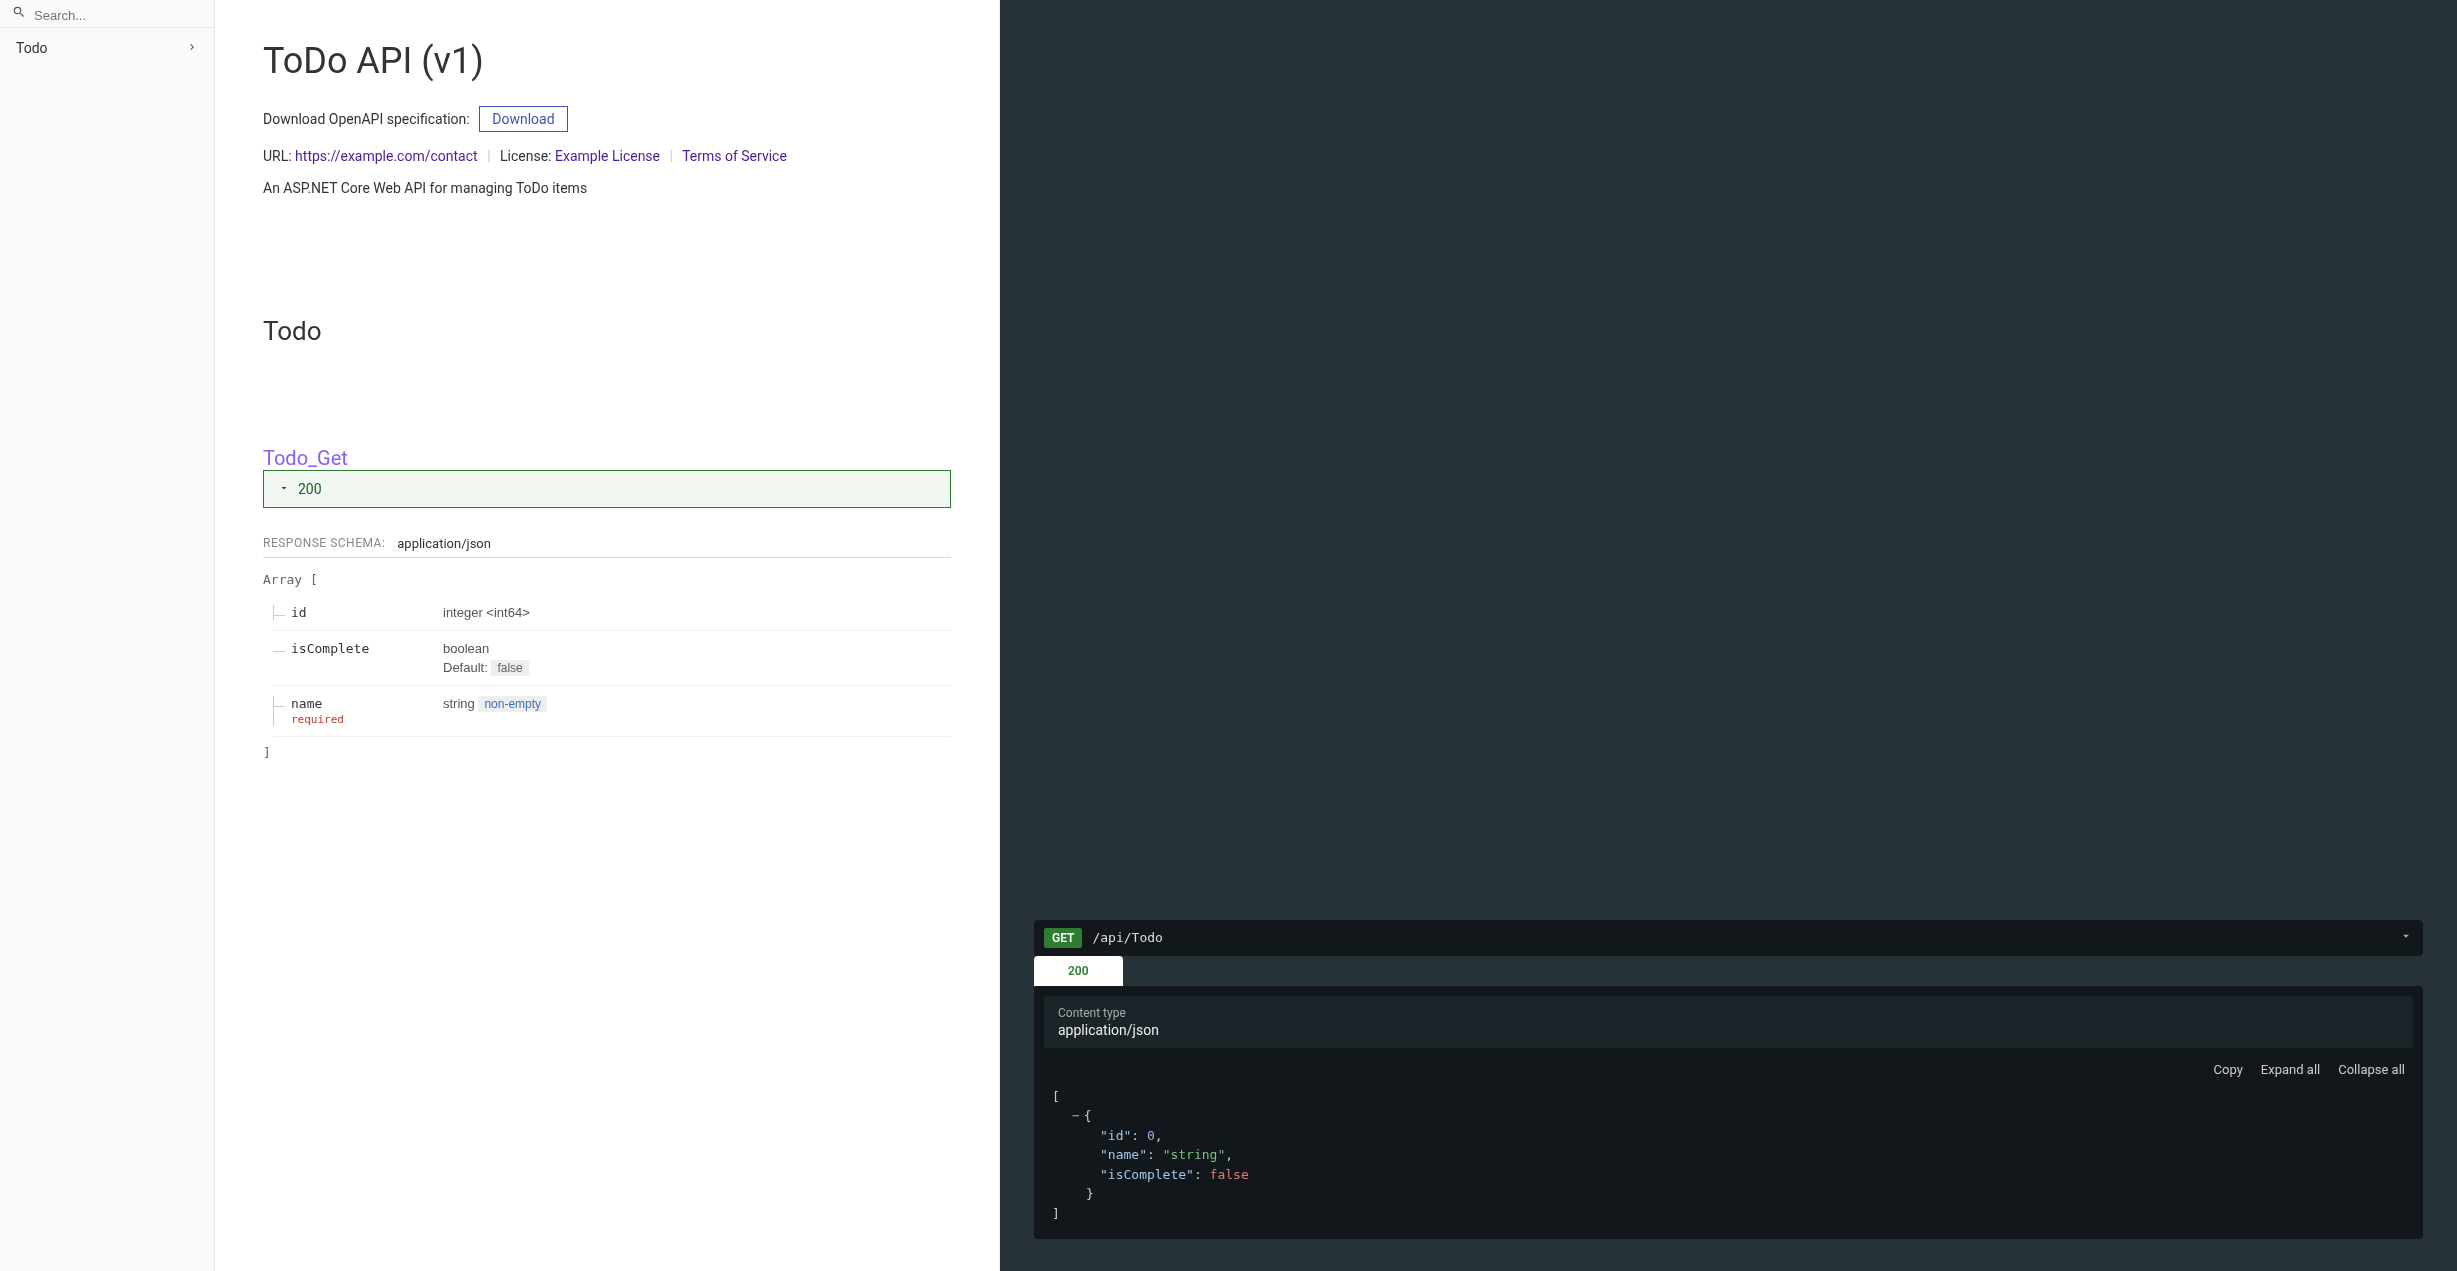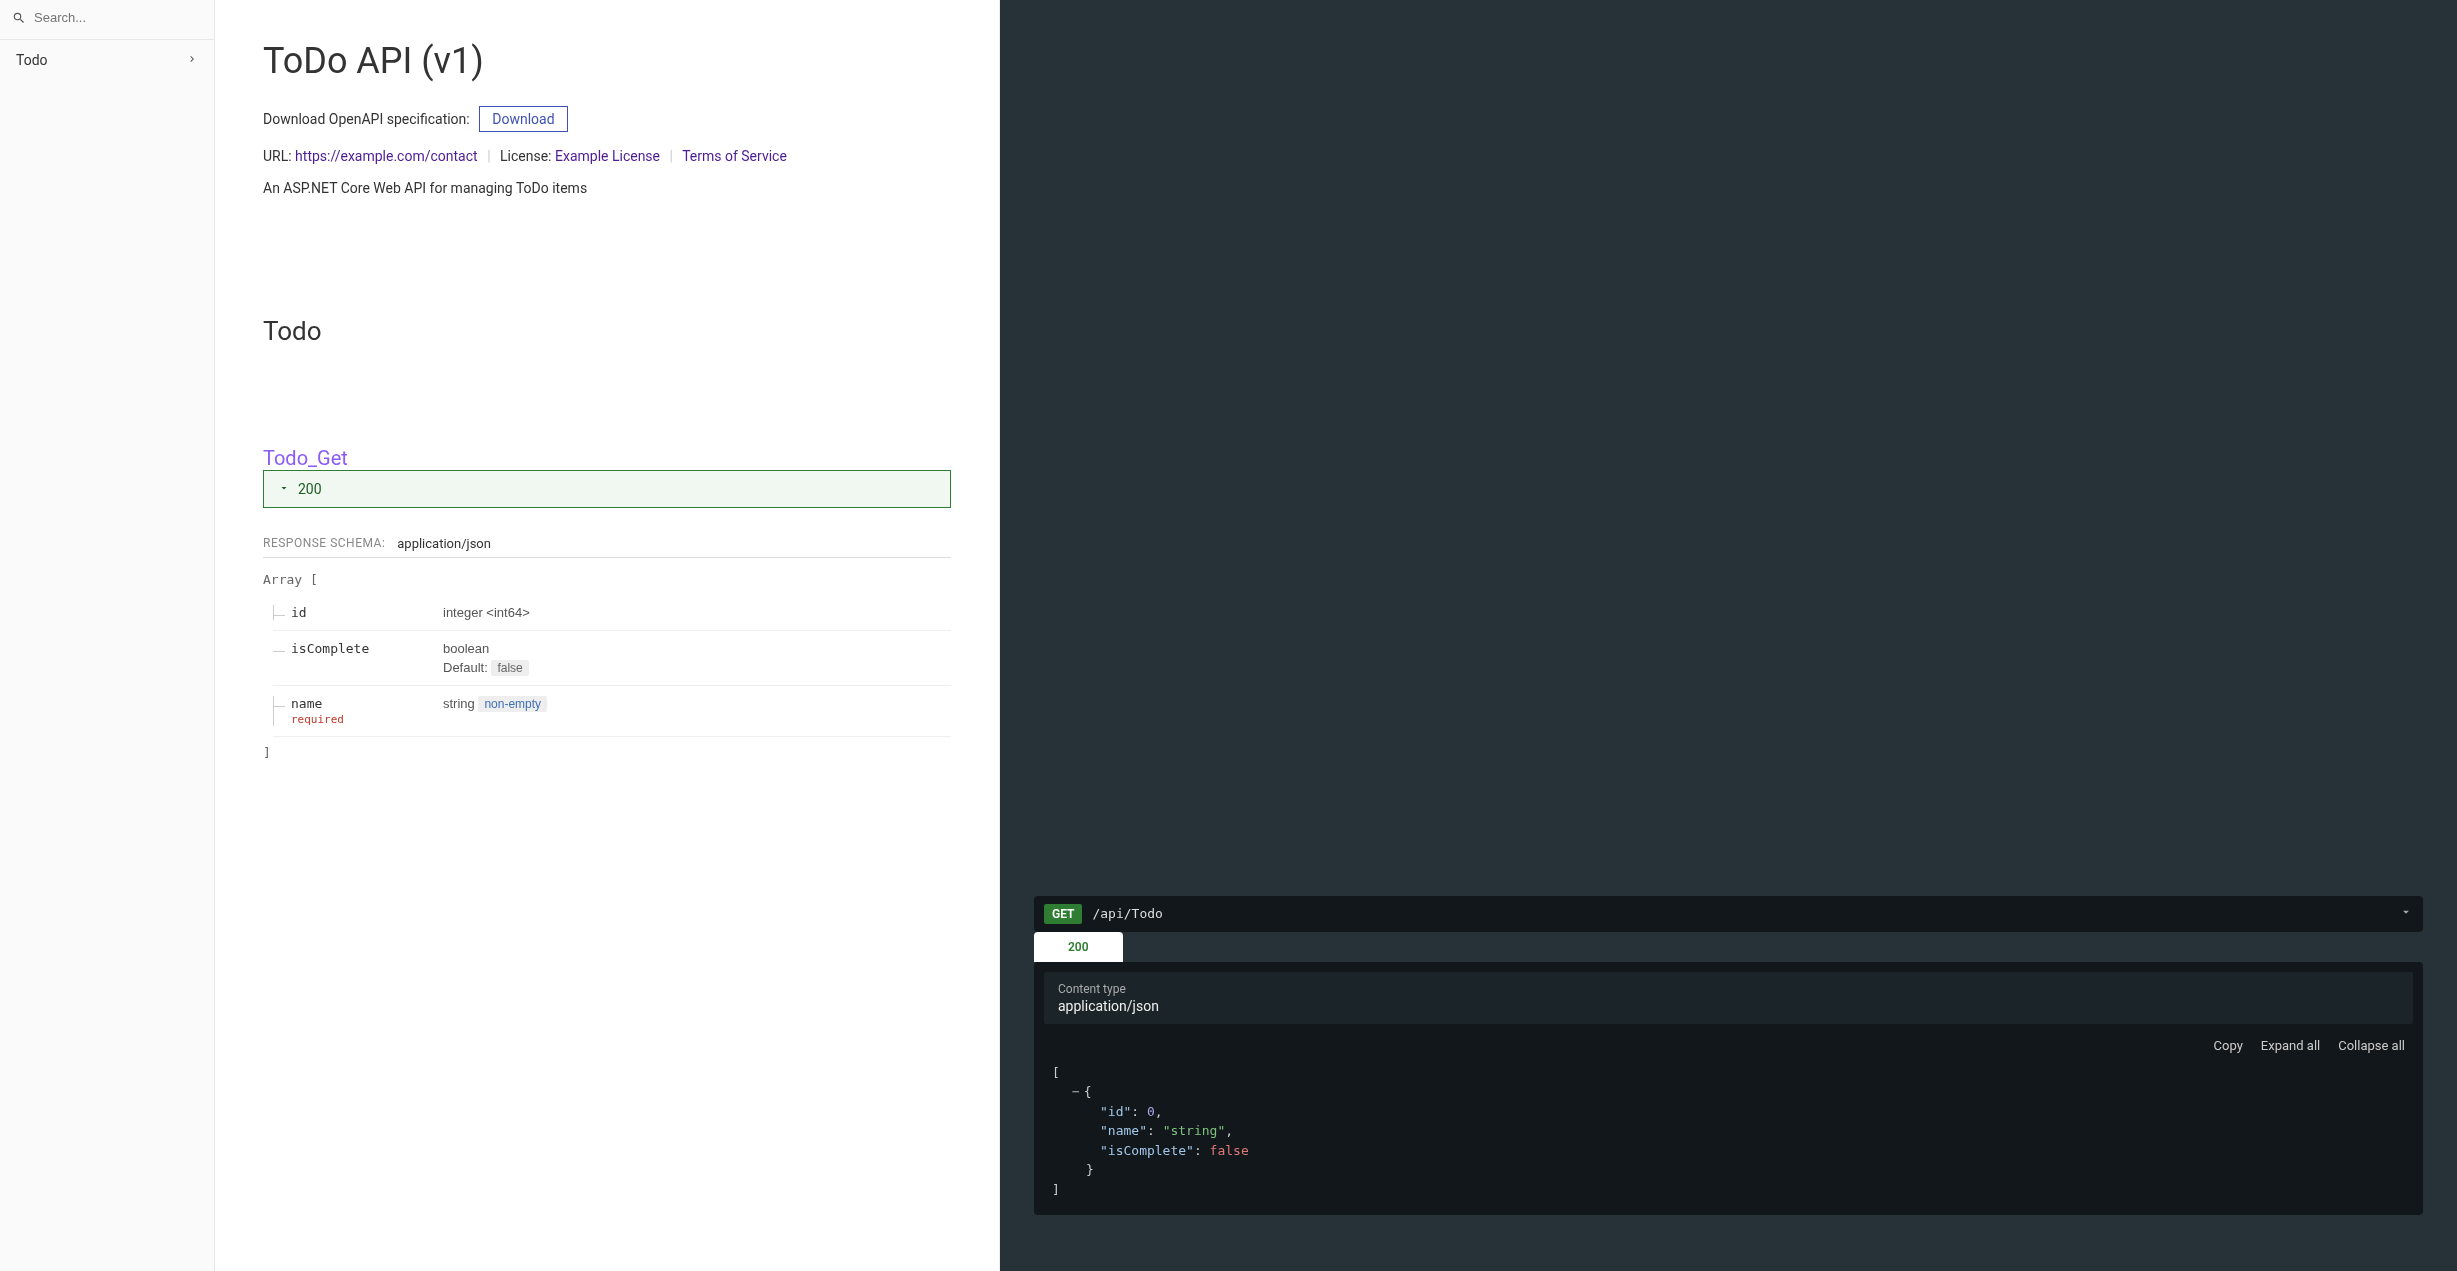--- a/index.html
+++ b/index.html
@@ -1,26 +1,26 @@
 <!DOCTYPE html>
 <html><head>
 <meta charset="utf-8">
 <style>
   * { box-sizing: border-box; margin: 0; padding: 0; }
   body { font-family: -apple-system, BlinkMacSystemFont, "Segoe UI", Roboto, sans-serif; color: #333; }
   .layout { display: flex; min-height: 100vh; }
   .sidebar { width: 215px; background: #fafafa; border-right: 1px solid #e8e8e8; flex-shrink: 0; }
-  .search-wrap { padding: 10px 12px; border-bottom: 1px solid #e8e8e8; display: flex; align-items: flex-start; gap: 8px; }
+  .search-wrap { padding: 4px 12px; border-bottom: 1px solid #e8e8e8; display: flex; align-items: flex-end; gap: 8px; }
   .search-wrap input { border: none; outline: none; background: transparent; font-size: 13px; color: #666; width: 100%; }
   .search-icon svg { width: 14px; height: 14px; fill: #555; }
   .nav-item { display: flex; justify-content: space-between; align-items: center; padding: 12px 16px; font-size: 14px; cursor: pointer; }
   .nav-item svg { width: 12px; height: 12px; fill: #555; }
   .main { flex: 1; display: flex; }
   .content { flex: 1; padding: 40px 48px; background: #fff; max-width: 785px; border-right: 1px solid #eee;}
-  .dark-panel { flex: 1; background: #263238; color: #fff; padding: 56px 34px; min-width: 500px; display:flex; flex-direction:column;}
+  .dark-panel { flex: 1; background: #263238; color: #fff; padding: 32px 34px; min-width: 500px; display:flex; flex-direction:column;}
   h1 { font-size: 36px; font-weight: 400; margin-bottom: 24px; color:#333;}
   h2 { font-size: 26px; font-weight: 400; margin-top: 120px; color:#333;}
   h3 { font-size: 20px; font-weight: 400; margin-top: 100px; color:#8b5cf6;}
   .info-line { font-size: 14px; margin-bottom: 16px; color: #333; }
   .dl-btn { display: inline-block; border: 1px solid #3f51b5; color: #3f51b5; padding: 4px 12px; font-size: 14px; margin-left: 6px; cursor:pointer;}
   a { color: #4c1d95; text-decoration: none; }
   .sep { color: #ccc; margin: 0 6px; }
   .responses-h { font-size: 18px; font-weight: 400; margin-top: 60px; margin-bottom: 16px; }
   .resp-box { border: 1px solid #2e7d32; background: #f1f8f1; padding: 10px 14px; display: flex; align-items: center; gap: 8px; color: #1b5e20; font-size: 14px; cursor:pointer;}
   .resp-box svg { width: 12px; height: 12px; fill: #1b5e20; }

